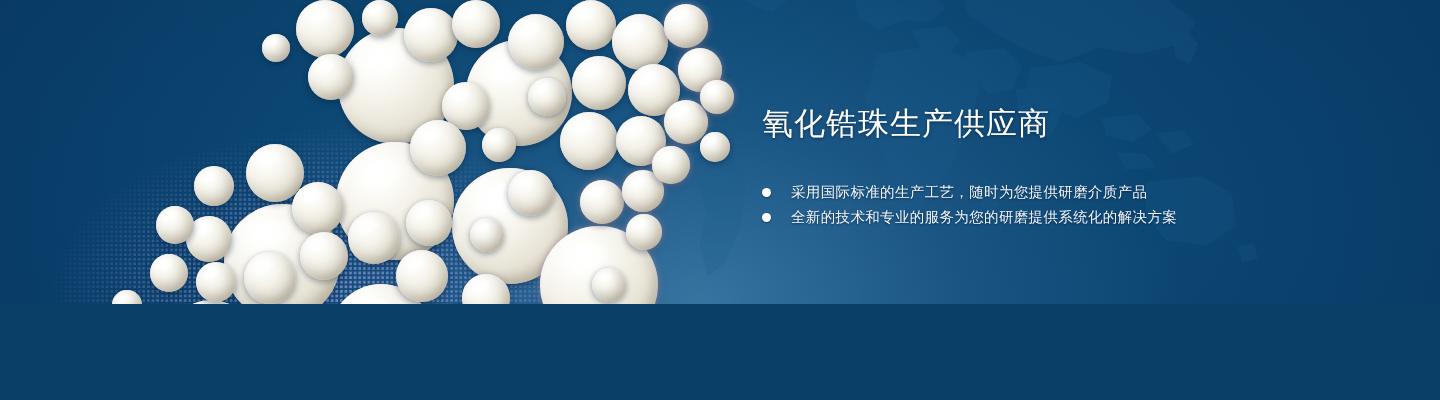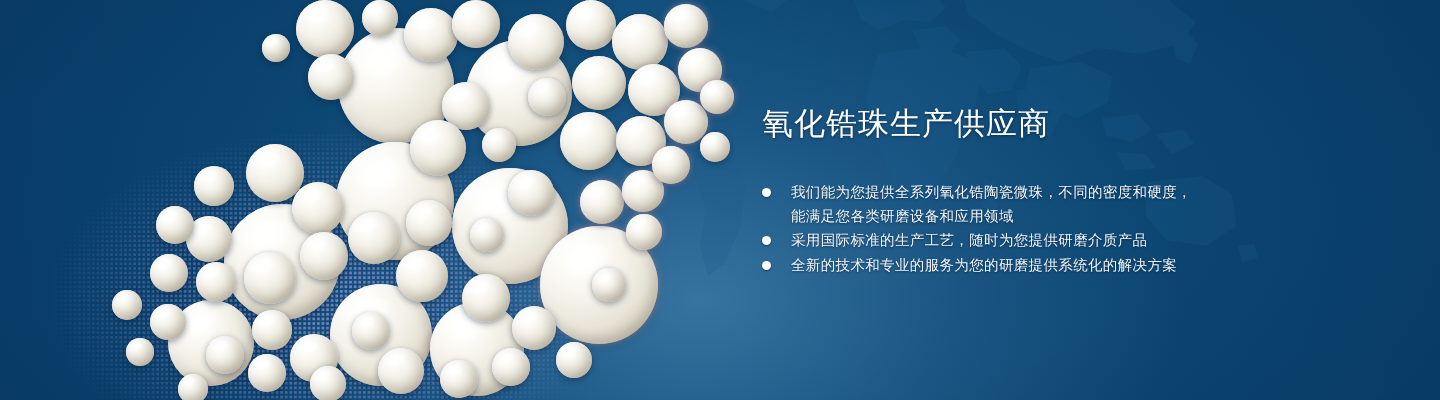--- a/index.html
+++ b/index.html
@@ -2,21 +2,21 @@
 <html lang="zh"><head>
 <meta charset="utf-8">
 <title>Zirconia Beads Banner</title>
 <style>
   html,body{margin:0;padding:0;background:#0a3f68;}
   *{box-sizing:border-box;}
 
   .banner{
     position:relative;
     width:1440px;
-    height:400px;
+    height:304px;
     overflow:hidden;
     font-family:"Liberation Sans","DejaVu Sans",sans-serif;
     background:#0f766e;
   }
 
   
   .bg-base{
     position:absolute; inset:0;
     background:
       radial-gradient(ellipse 620px 420px at 700px 300px, rgba(90,150,195,0.55) 0%, rgba(60,120,172,0.28) 42%, rgba(20,70,118,0.0) 78%),
@@ -247,25 +247,20 @@
     <div class="bead" style="left:528px;top:78px;width:38px;height:38px;"></div>
     <div class="bead" style="left:470px;top:218px;width:34px;height:34px;"></div>
   </div>
 
   <div class="copy">
     <h1 class="headline">氧化锆珠生产供应商</h1>
 
     <ul class="bullets">
       <li class="bullet">
         <span class="dot"></span>
-        <span>我们能为您提供全系列氧化锆陶瓷微珠，不同的密度和硬度，</span>
-        <span class="line2">能满足您各类研磨设备和应用领域</span>
-      </li>
-      <li class="bullet">
-        <span class="dot"></span>
         <span>采用国际标准的生产工艺，随时为您提供研磨介质产品</span>
       </li>
       <li class="bullet">
         <span class="dot"></span>
         <span>全新的技术和专业的服务为您的研磨提供系统化的解决方案</span>
       </li>
     </ul>
   </div>
 
 </div>

